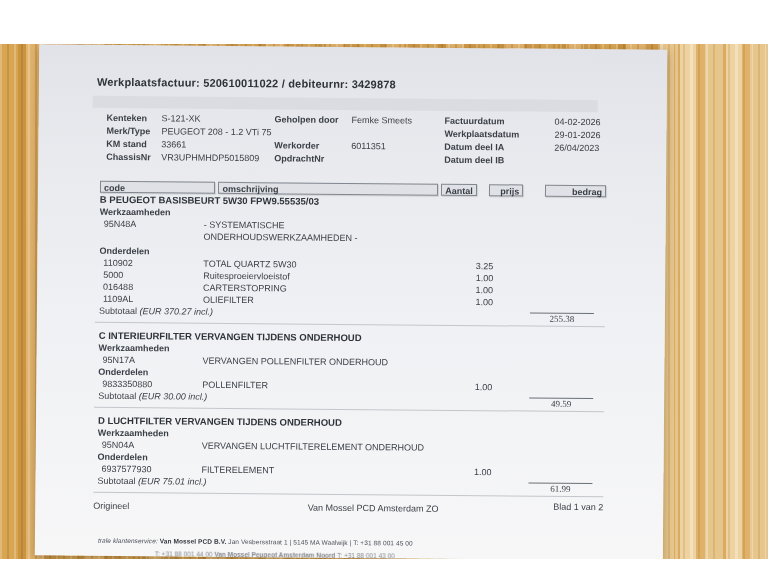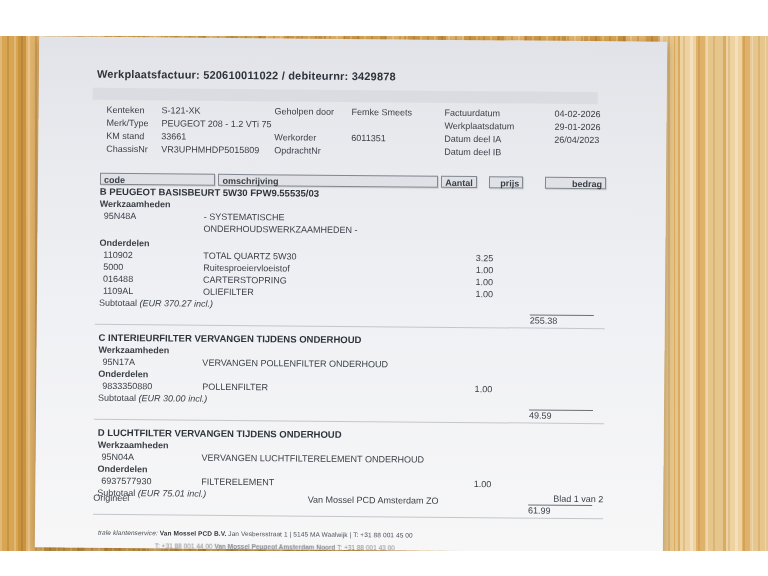--- a/index.html
+++ b/index.html
@@ -1,21 +1,21 @@
 <!DOCTYPE html>
 <html><head>
 <meta charset="utf-8">
 <style>
   html,body{margin:0;padding:0;}
   body{
     width:768px;height:576px;position:relative;background:#ffffff;
     font-family:"Liberation Sans", sans-serif;color:#3a3f46;overflow:hidden;
   }
   .photo{
-    position:absolute;left:0;top:36px;width:768px;height:515px;overflow:hidden;
+    position:absolute;left:0;top:44px;width:768px;height:515px;overflow:hidden;
     background:
       repeating-linear-gradient(90deg, rgba(255,255,255,0.22) 0 2px, rgba(255,255,255,0) 2px 7px, rgba(122,74,18,0.20) 7px 9px, rgba(255,255,255,0) 9px 14px),
       repeating-linear-gradient(90deg, #d8a653 0 18px, #c99340 18px 26px, #e2b46c 26px 44px, #d09a49 44px 60px);
   }
   .wood-right{
     position:absolute;right:0;top:0;bottom:0;width:108px;
     background:
       repeating-linear-gradient(90deg, rgba(255,255,255,0.30) 0 3px, rgba(255,255,255,0) 3px 8px, rgba(140,90,30,0.16) 8px 10px, rgba(255,255,255,0) 10px 15px),
       repeating-linear-gradient(90deg, #e7c68b 0 14px, #d9ab5f 14px 20px, #eed2a0 20px 36px, #dfb169 36px 46px);
   }
@@ -25,42 +25,42 @@
     background:linear-gradient(180deg,#e2e3e8 0%,#e9eaee 22%,#f0f1f4 55%,#f7f7f8 100%);
     box-shadow:0 3px 10px rgba(60,40,10,0.35);
     overflow:hidden;
   }
   .content{position:absolute;left:58px;top:0;width:510px;}
   .title{margin-top:31px;font-size:11px;font-weight:bold;color:#2e333a;letter-spacing:0.2px;}
   .grayband{margin-top:8px;margin-left:-4px;width:505px;height:12px;background:#d2d4d9;opacity:0.55;}
 
   .meta{display:grid;grid-template-columns:55px 113px 77px 93px 110px auto;
         padding-left:10px;margin-top:4px;font-size:9px;line-height:13px;}
-  .meta .lbl{font-weight:normal;white-space:nowrap;}
+  .meta .lbl{font-weight:bold;white-space:nowrap;}
   .meta .val{white-space:nowrap;overflow:visible;}
 
   .thead{display:flex;margin-top:17px;padding-left:4px;font-size:9px;font-weight:bold;}
   .thead .box{border:1px solid #82878f;background:#dfe1e6;height:12px;line-height:12px;
               padding:0 3px;box-sizing:border-box;box-shadow:1px 1px 1px rgba(0,0,0,0.12);}
   .b-code{width:122px;margin-right:3px;}
   .b-oms{width:232px;margin-right:3px;}
   .b-aantal{width:38px;text-align:right;margin-right:12px;}
   .b-prijs{width:36px;text-align:right;margin-right:22px;}
   .b-bedrag{width:64px;text-align:right;}
 
   .row{display:grid;grid-template-columns:100px 170px 120px 41px 64px;
        padding-left:8px;font-size:9px;line-height:12px;}
   .row .c-desc{white-space:nowrap;overflow:visible;}
   .row .num{text-align:right;}
   .sec-head{font-size:9.5px;font-weight:bold;padding-left:4px;line-height:13px;color:#2e333a;}
   .grp{font-weight:bold;padding-left:4px;font-size:9px;line-height:12px;}
   .sub{display:grid;grid-template-columns:270px 120px 41px 64px;padding-left:4px;
        font-size:9px;line-height:13px;border-bottom:1px solid #c3c6cb;padding-bottom:1px;}
   .sub .note{font-style:italic;}
-  .sub .amt{text-align:left;border-top:1px solid #6b7077;margin-top:14px;line-height:11px;}
+  .sub .amt{text-align:center;border-top:1px solid #6b7077;margin-top:4px;line-height:11px;font-family:Liberation Serif, serif;}
   .spacer6{height:6px;}
   .spacer3{height:3px;}
 
   .footer{position:absolute;left:58px;top:456px;width:510px;display:flex;font-size:9px;}
   .footer .f-left{width:170px;}
   .footer .f-mid{width:220px;text-align:center;}
   .footer .f-right{width:120px;text-align:right;margin-top:-3px;}
 
   .smallprint{position:absolute;left:63px;top:492px;width:540px;font-size:6.5px;
               color:#4a4f57;white-space:nowrap;letter-spacing:0.1px;}

